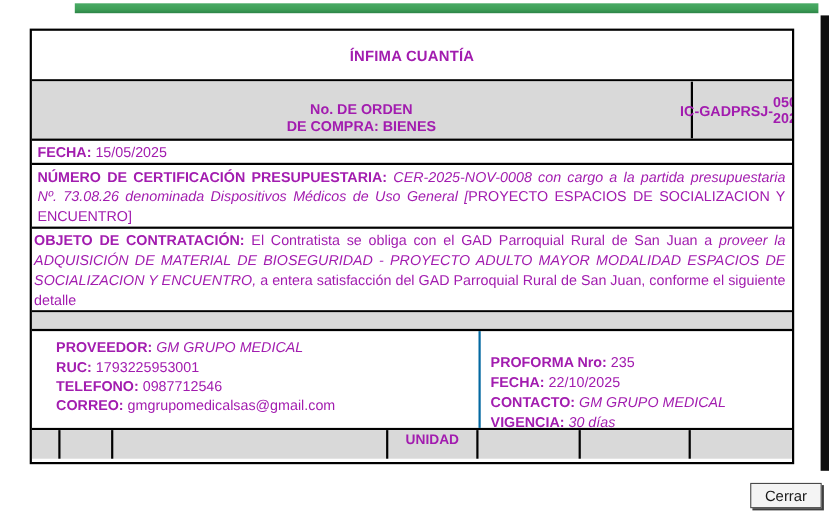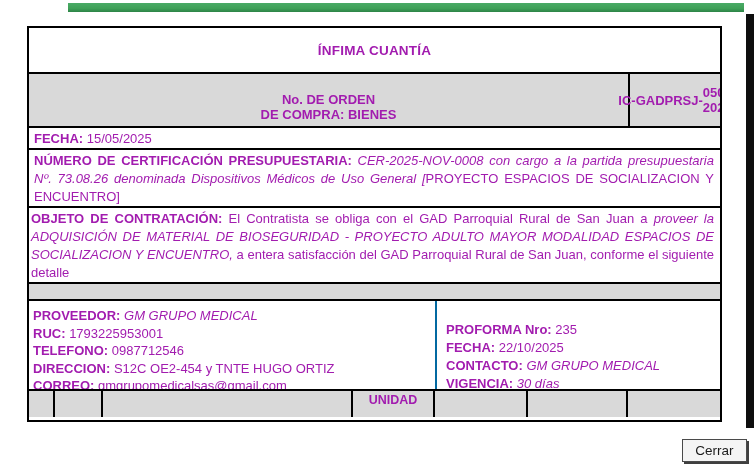--- a/index.html
+++ b/index.html
@@ -36,21 +36,21 @@
   }
   .r-order .right {
     width: 92px; border-left: 2px solid #000; display: flex; flex-direction: row;
     align-items: center; justify-content: center; font-weight: bold; line-height: 15px;
   }
   .r-line { height: 22px; padding: 3px 5px 0 5px; white-space: nowrap; }
   .r-cert { height: 58px; padding: 2px 6px 0 5px; text-align: justify; line-height: 18px; }
   .r-obj  { height: 76px; padding: 2px 6px 0 2px; text-align: justify; line-height: 18px; }
   .r-sep  { height: 17px; }
   .r-prov { height: 90px; display: flex; }
-  .r-prov .pleft  { width: 406px; padding: 6px 4px 0 4px; line-height: 17.5px; }
+  .r-prov .pleft  { width: 406px; padding: 6px 4px 0 22px; line-height: 17.5px; }
   .r-prov .pright { flex: 1; border-left: 2px solid #0369a1; padding: 20px 4px 0 9px; line-height: 18px; }
   .r-items { height: 26px; display: flex; border-bottom: none; }
   .r-items .cell {
     border-right: 2px solid #000; height: 100%;
     display: flex; justify-content: center; padding-top: 2px;
     font-weight: bold; font-size: 12.5px;
   }
   .r-items .cell:last-child { border-right: none; }
   b.lbl { font-weight: bold; }
   .it { font-style: italic; }
@@ -116,24 +116,20 @@
       </div>
       <div class="kv">
         <b class="lbl">RUC:</b>
         <span>1793225953001</span>
       </div>
       <div class="kv">
         <b class="lbl">TELEFONO:</b>
         <span>0987712546</span>
       </div>
       <div class="kv">
-        <b class="lbl">DIRECCION:</b>
-        <span>S12C OE2-454 y TNTE HUGO ORTIZ</span>
-      </div>
-      <div class="kv">
         <b class="lbl">CORREO:</b>
         <span>gmgrupomedicalsas@gmail.com</span>
       </div>
     </div>
     <div class="pright">
       <div class="kv">
         <b class="lbl">PROFORMA Nro:</b>
         <span>235</span>
       </div>
       <div class="kv">

